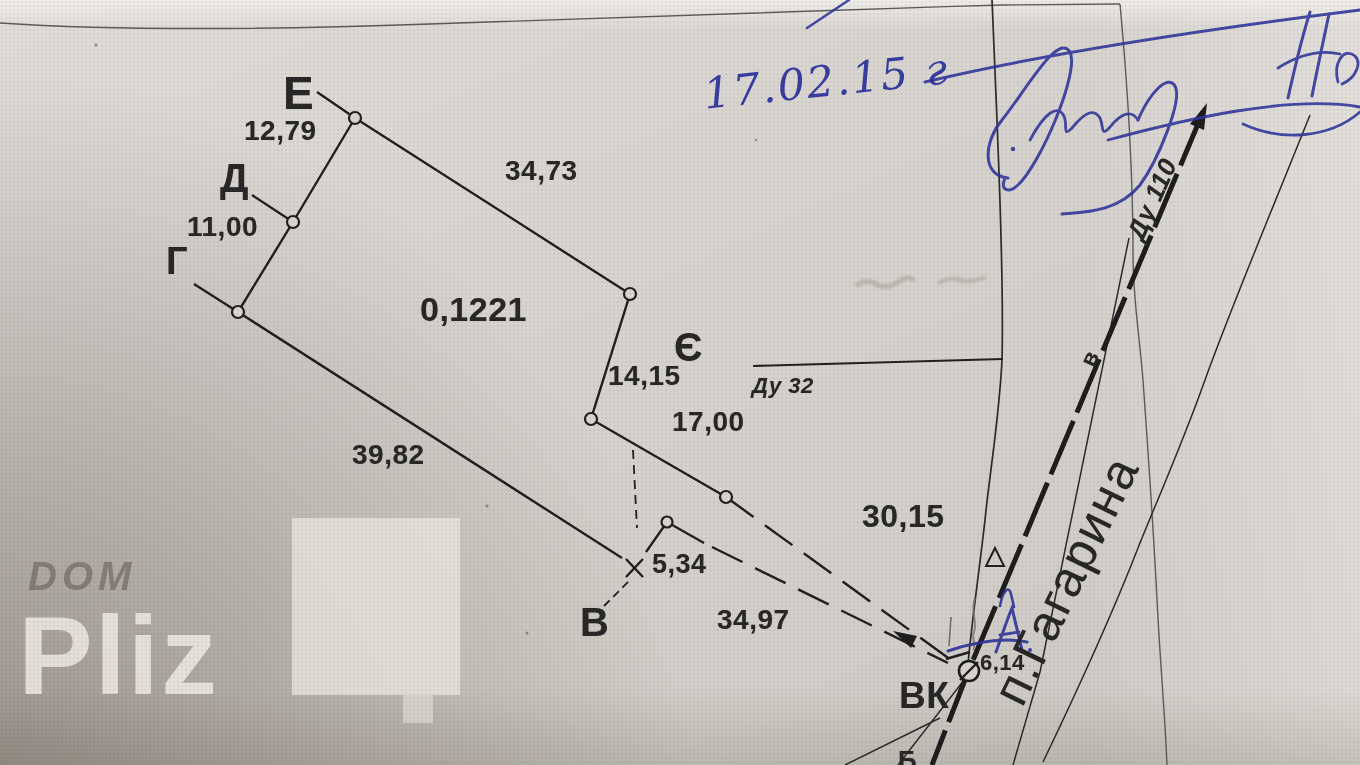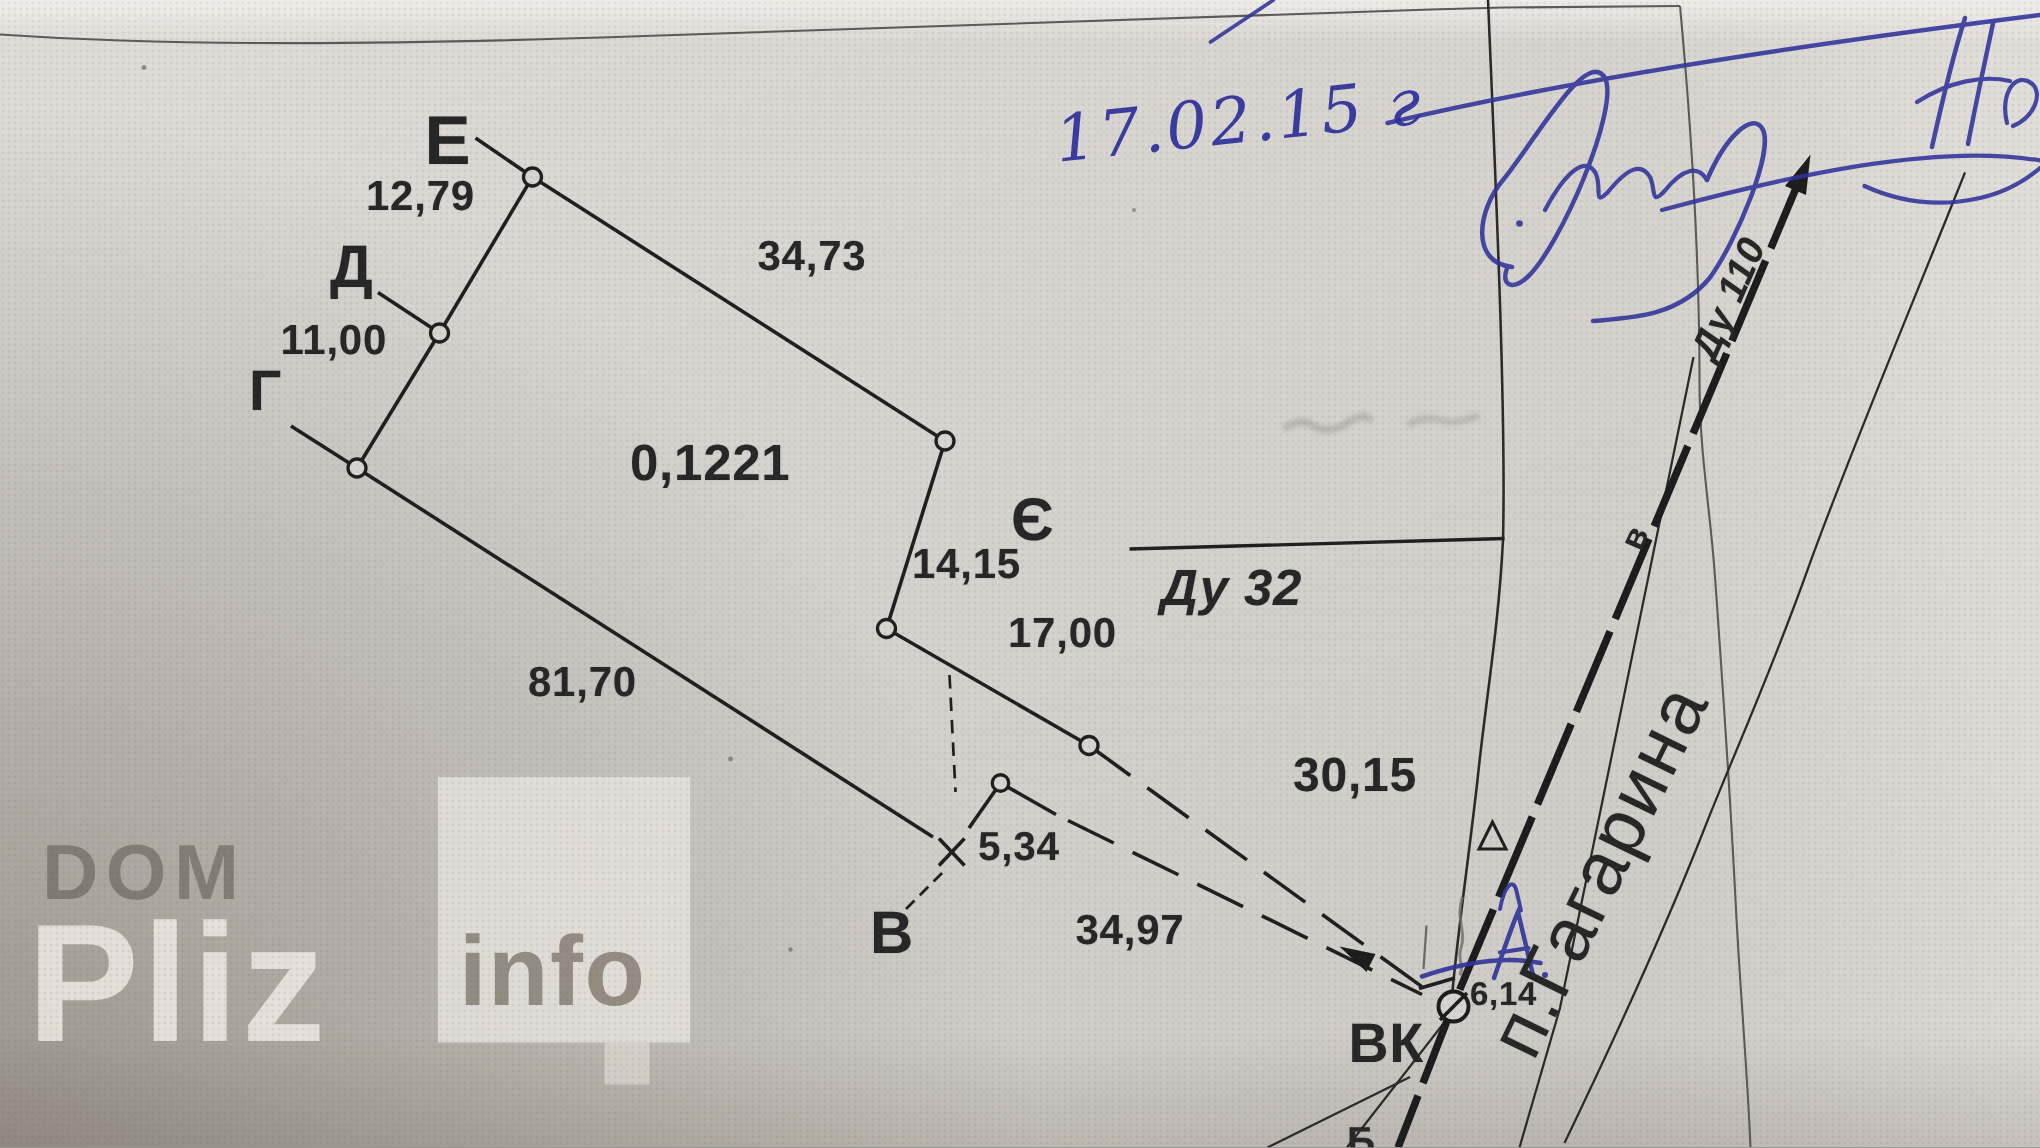--- a/index.html
+++ b/index.html
@@ -167,33 +167,32 @@
   <div class="lbl" style="left:580px;top:602px;font-size:40px;">В</div>
   <div class="lbl" style="left:889px;top:677px;font-size:37px;margin-left:10px;">ВК</div>
   <div class="lbl" style="left:898px;top:747px;font-size:26px;">Б</div>
 
   <div class="lbl" style="left:244px;top:117px;font-size:28px;">12,79</div>
   <div class="lbl" style="left:505px;top:157px;font-size:28px;">34,73</div>
   <div class="lbl" style="left:187px;top:213px;font-size:28px;">11,00</div>
   <div class="lbl" style="left:420px;top:292px;font-size:34px;">0,1221</div>
   <div class="lbl" style="left:608px;top:362px;font-size:28px;">14,15</div>
   <div class="lbl" style="left:672px;top:408px;font-size:28px;">17,00</div>
-  <div class="lbl" style="left:352px;top:441px;font-size:28px;">81,70</div>
+  <div class="lbl" style="left:352px;top:441px;font-size:28px;">39,82</div>
   <div class="lbl" style="left:862px;top:500px;font-size:32px;">30,15</div>
   <div class="lbl" style="left:652px;top:551px;font-size:27px;">5,34</div>
   <div class="lbl" style="left:717px;top:606px;font-size:28px;">34,97</div>
   <div class="lbl" style="left:980px;top:652px;font-size:22px;">6,14</div>
 
-  <div class="lbl lbl-it" style="left:774px;top:375px;font-size:34px;">Ду 32</div>
+  <div class="lbl lbl-it" style="left:752px;top:375px;font-size:22px;">Ду 32</div>
 
   <div class="lbl lbl-it rot" style="left:1087px;top:186px;width:130px;font-size:26px;transform:rotate(-66deg);">Ду 110</div>
   <div class="lbl rot" style="left:1078px;top:347px;width:24px;font-size:23px;transform:rotate(-66deg);">в</div>
   <div class="lbl rot" style="left:866px;top:555px;width:400px;font-size:50px;font-weight:500;letter-spacing:2px;transform:rotate(-64deg);">п.Гагарина</div>
 
   <div class="hand" style="left:703px;top:60px;font-size:43px;letter-spacing:2px;transform:rotate(-6deg);">17.02.15 г</div>
 
   <div class="wm-box" style="left:292px;top:518px;width:168px;height:177px;"></div>
   <div class="wm-tab" style="left:403px;top:695px;width:30px;height:28px;"></div>
-  <div class="wm wm-dom" style="left:28px;top:556px;font-size:52px;">DOM</div>
+  <div class="wm wm-dom" style="left:28px;top:556px;font-size:40px;font-style:italic;">DOM</div>
   <div class="wm wm-pliz" style="left:18px;top:600px;font-size:112px;">Pliz</div>
-  <div class="wm wm-info" style="left:306px;top:614px;font-size:66px;font-weight:700;">info</div>
 
 </div>
 
 </body></html>

